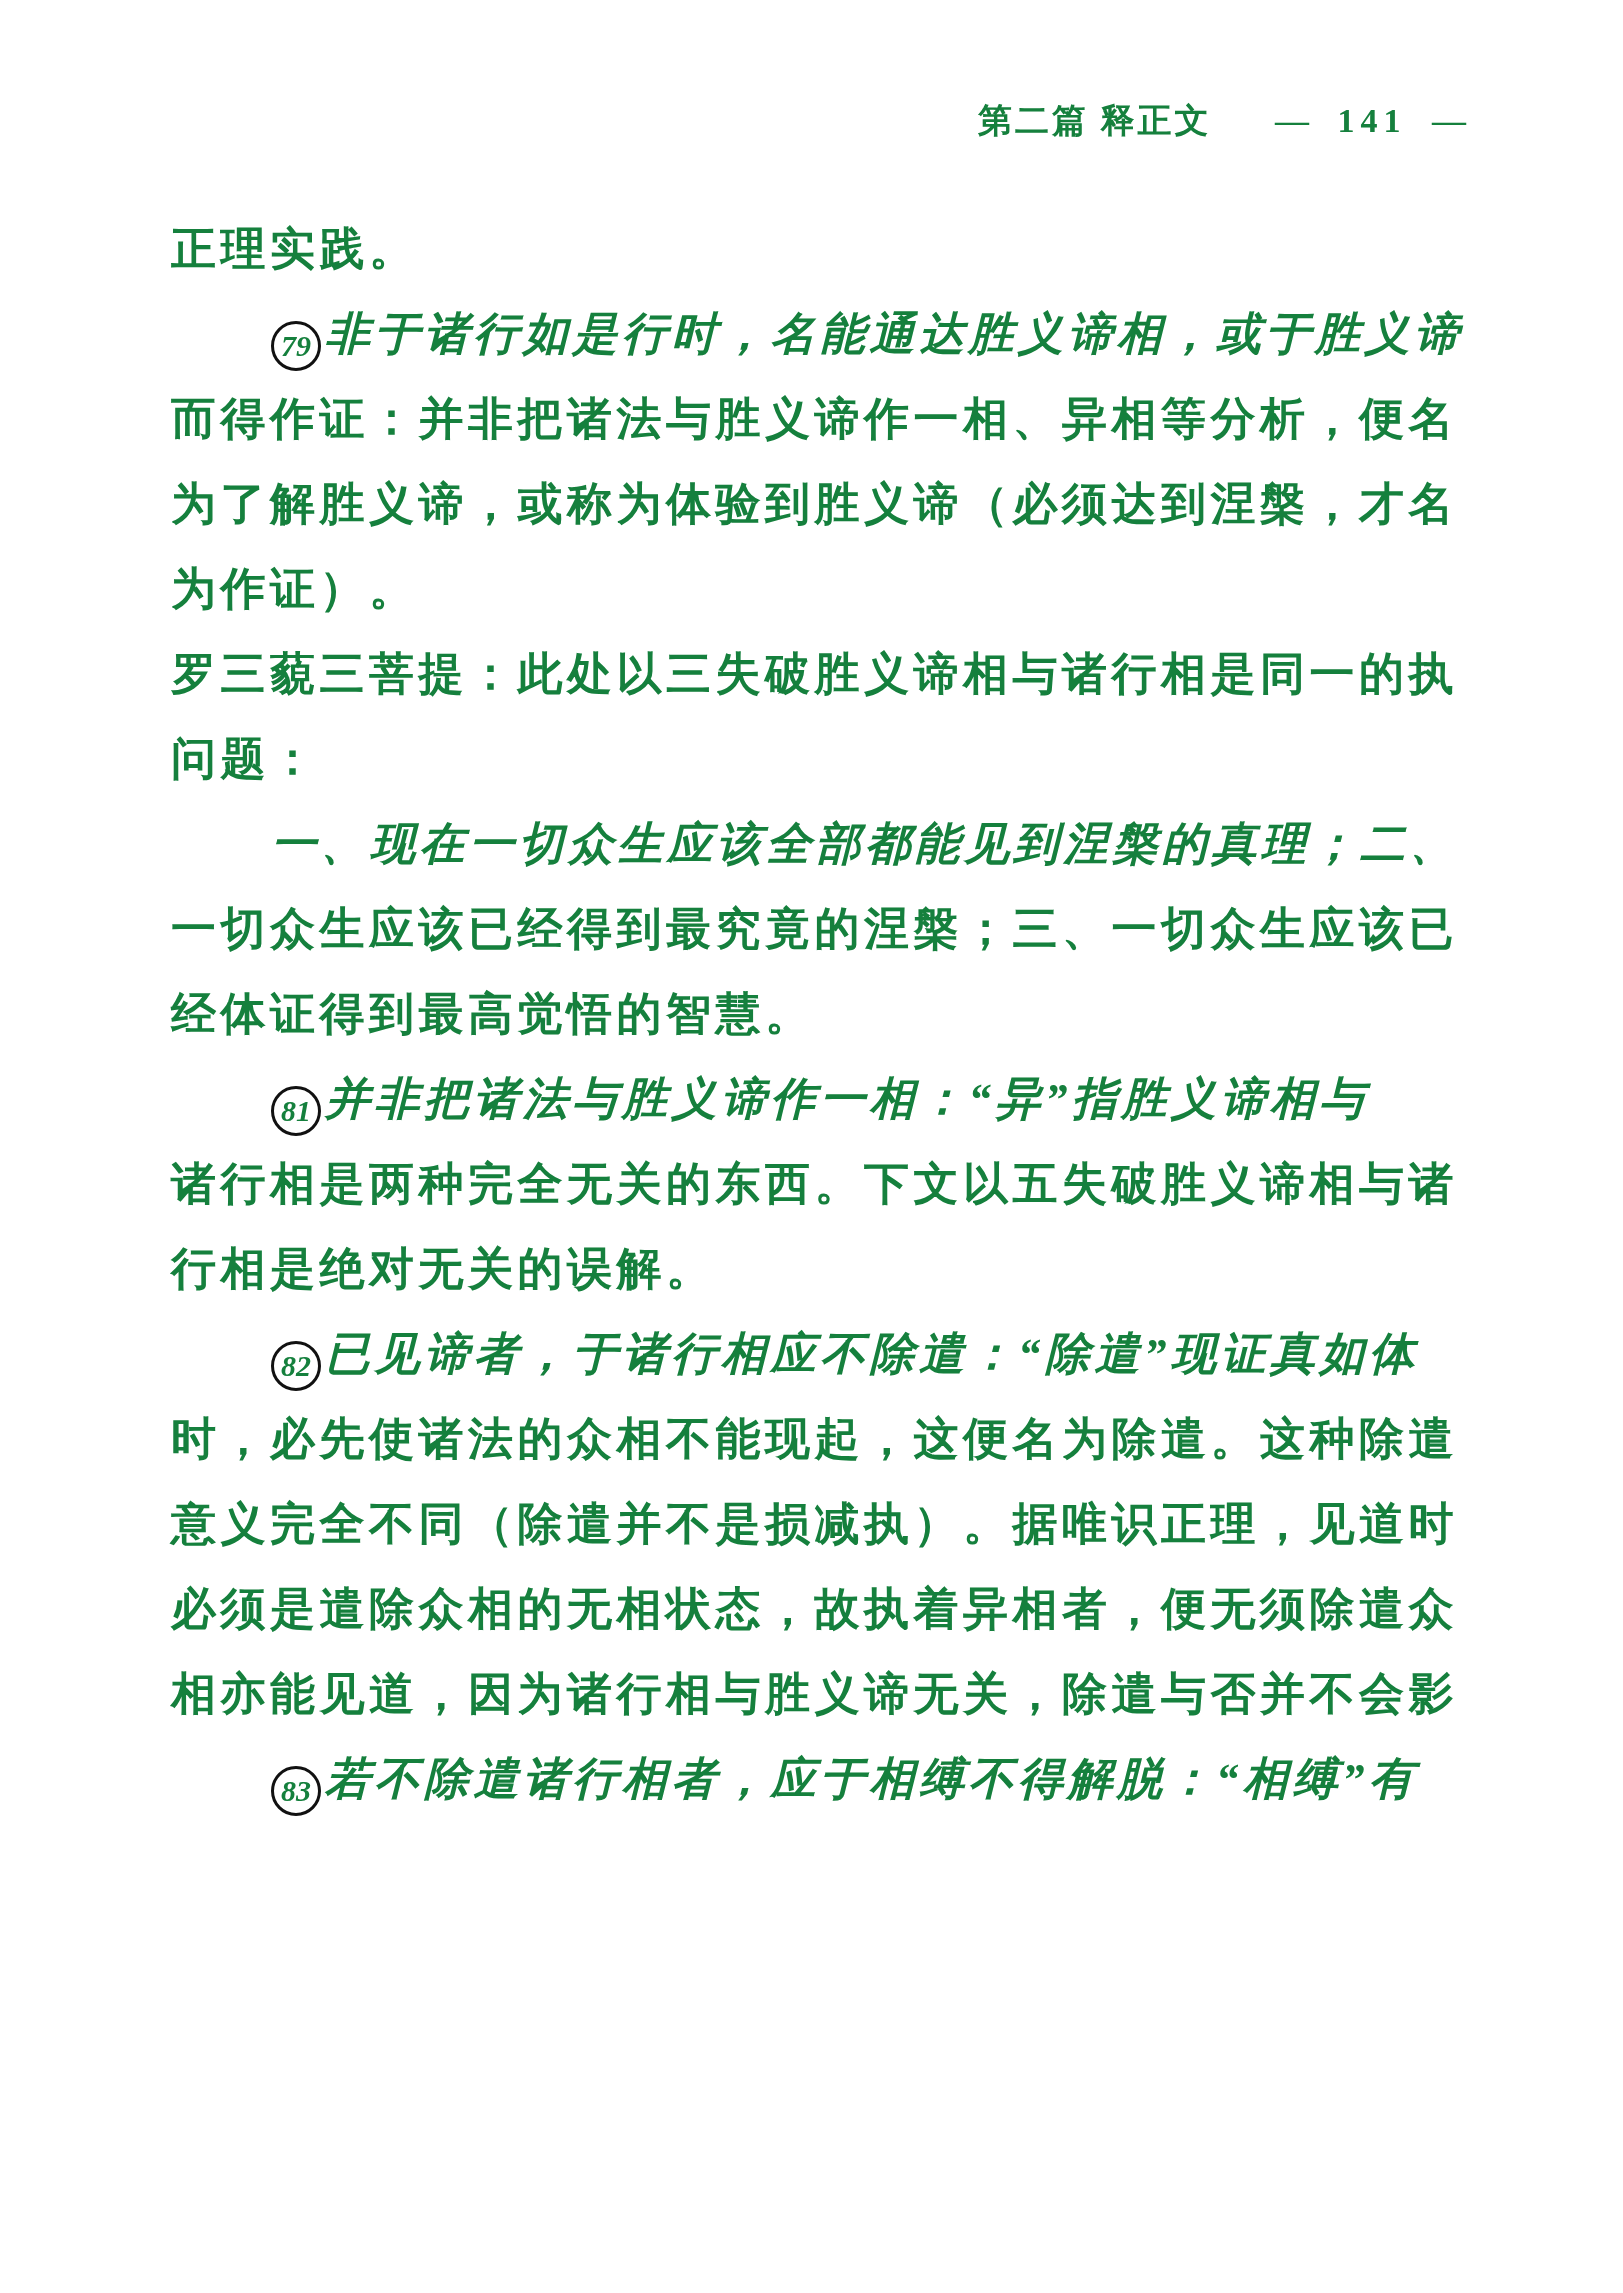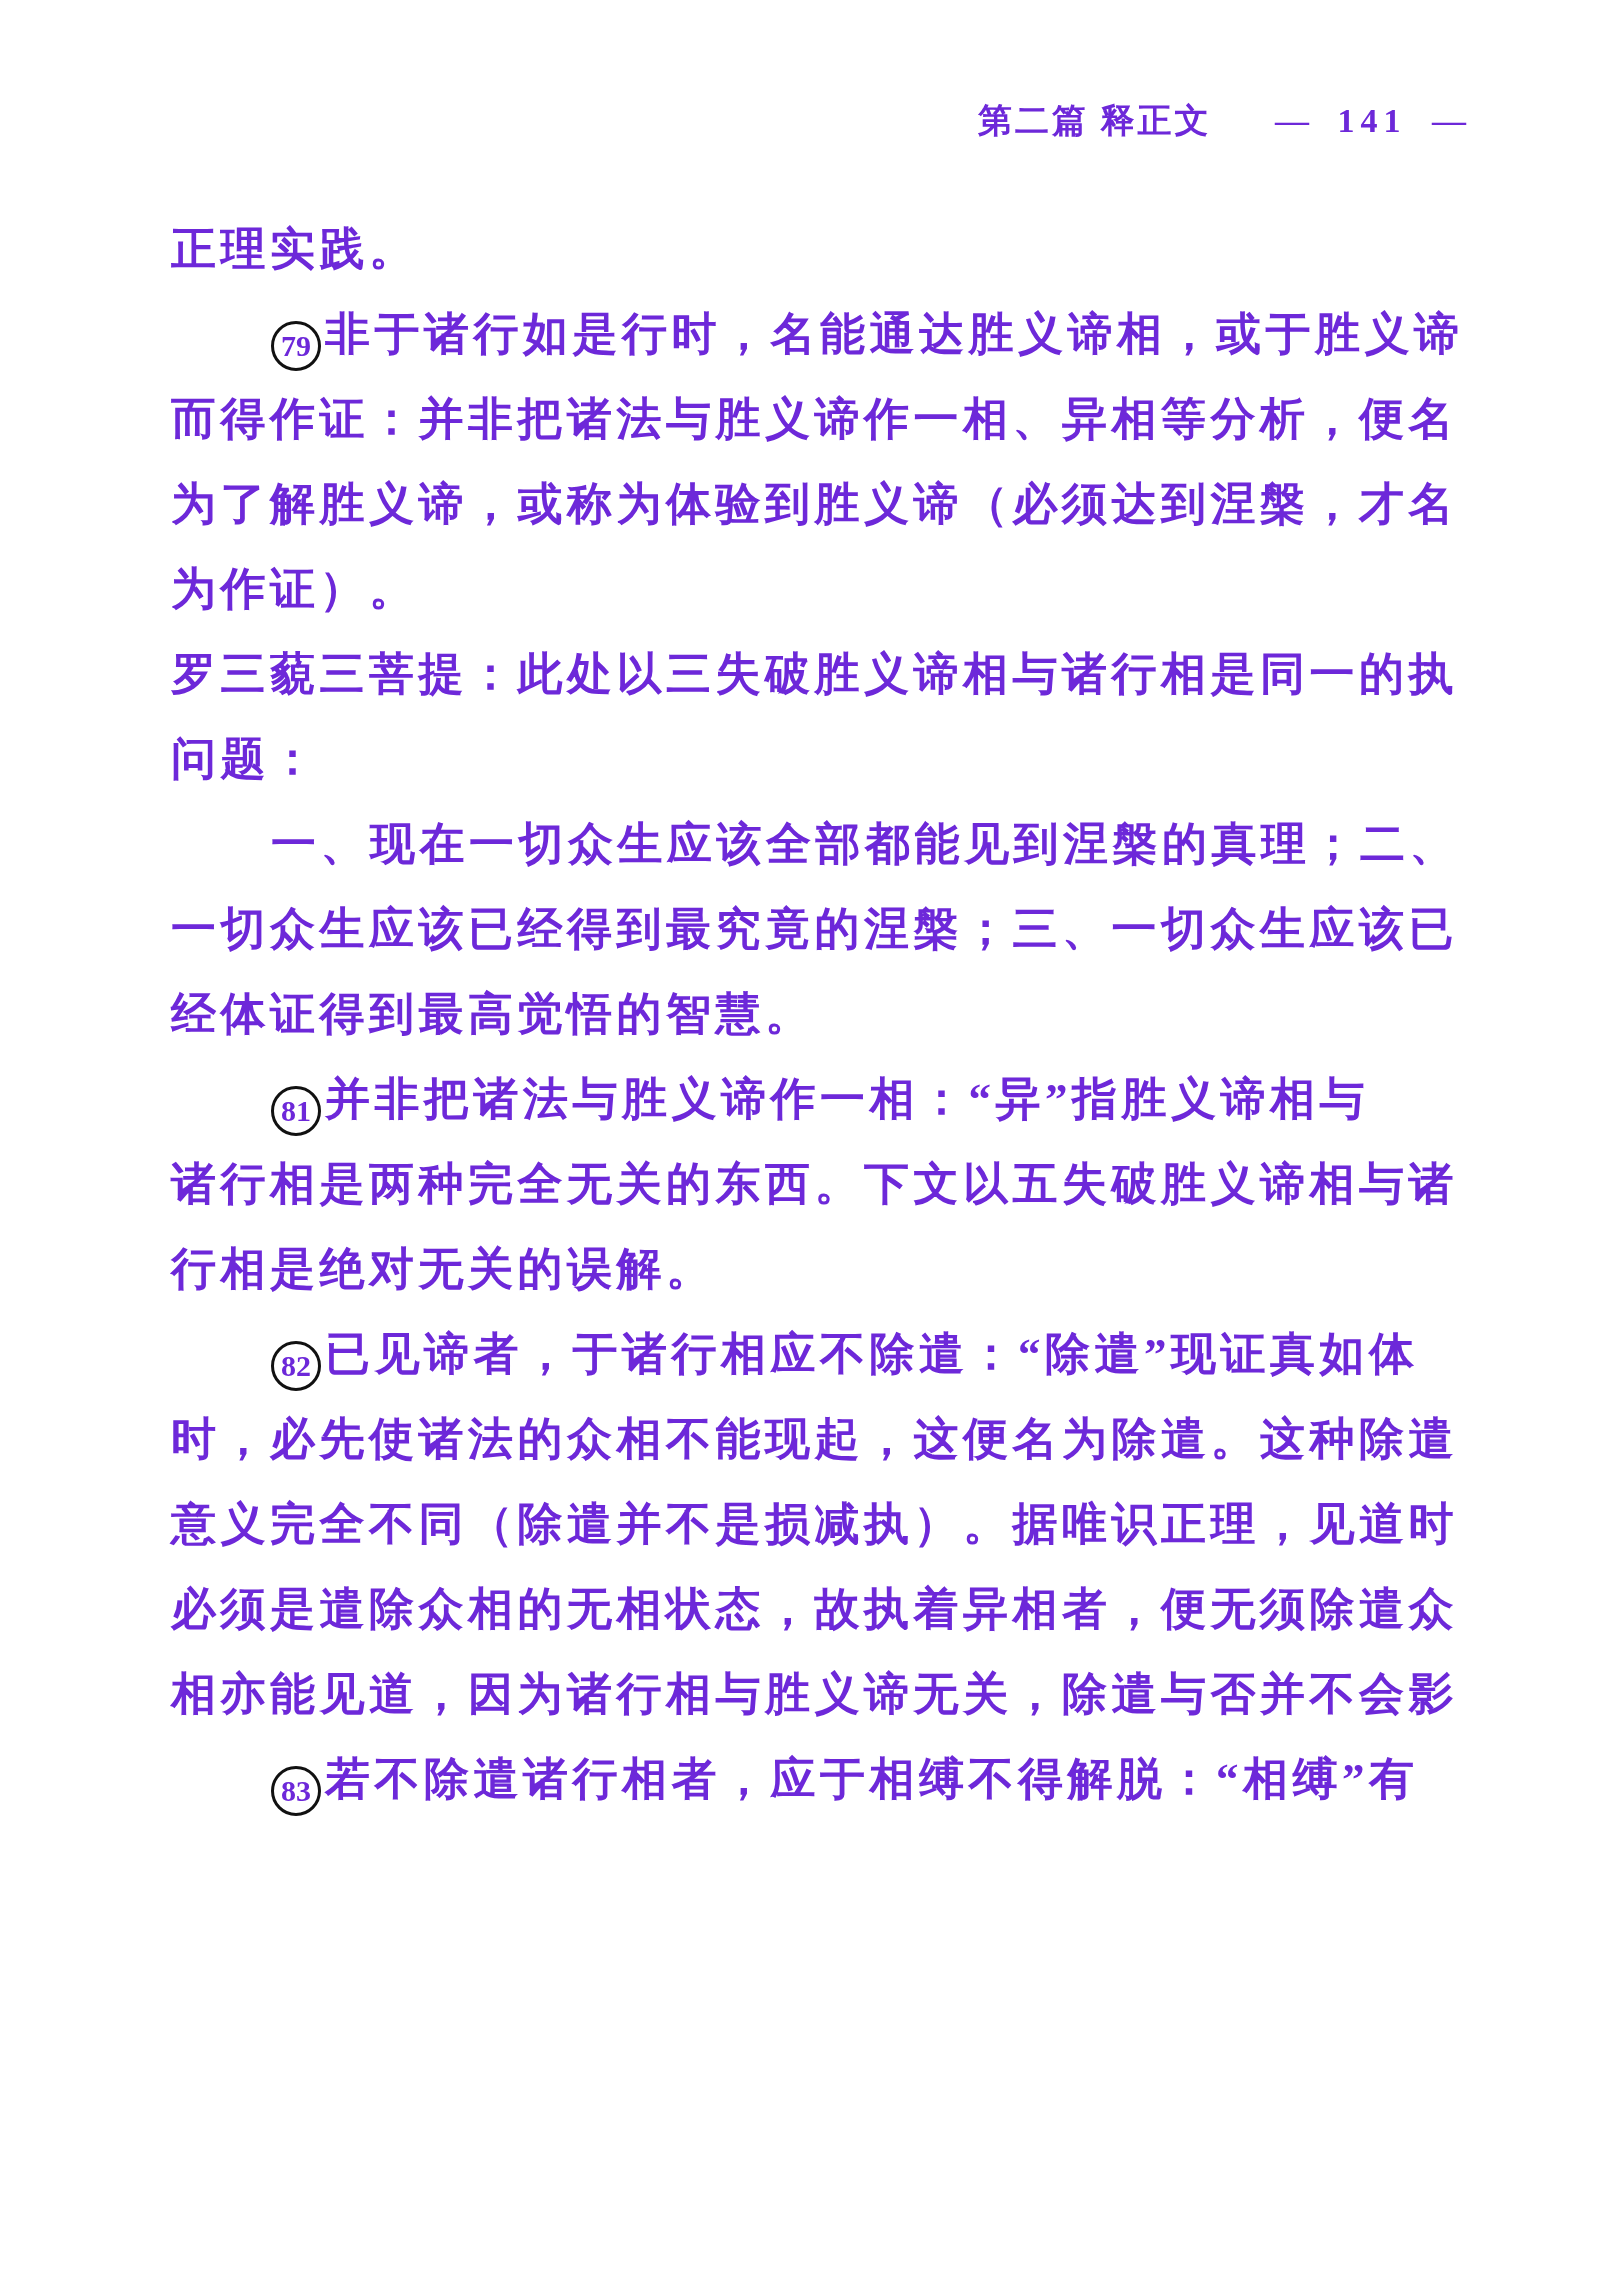--- a/index.html
+++ b/index.html
@@ -7,21 +7,21 @@
     padding: 0;
     background: #ffffff;
   }
   .page {
     position: relative;
     width: 1624px;
     height: 2177px;
     background: #ffffff;
     overflow: hidden;
     font-family: "Liberation Serif", "DejaVu Serif", serif;
-    color: #6d28d9;
+    color: #15803d;
   }
   .running-header {
     position: absolute;
     top: 98px;
     left: 0;
     right: 141px;
     text-align: right;
     font-size: 34px;
     font-weight: 700;
     letter-spacing: 3px;
@@ -47,20 +47,21 @@
   .line {
     height: 85px;
     line-height: 85px;
     font-size: 45px;
     font-weight: 600;
     letter-spacing: 4.5px;
     white-space: nowrap;
   }
   .line.indent {
     padding-left: 100px;
+    font-style: italic;
   }
   .cnum {
     display: inline-flex;
     align-items: center;
     justify-content: center;
     box-sizing: border-box;
     width: 50px;
     height: 50px;
     border: 3px solid #111111;
     border-radius: 50%;

